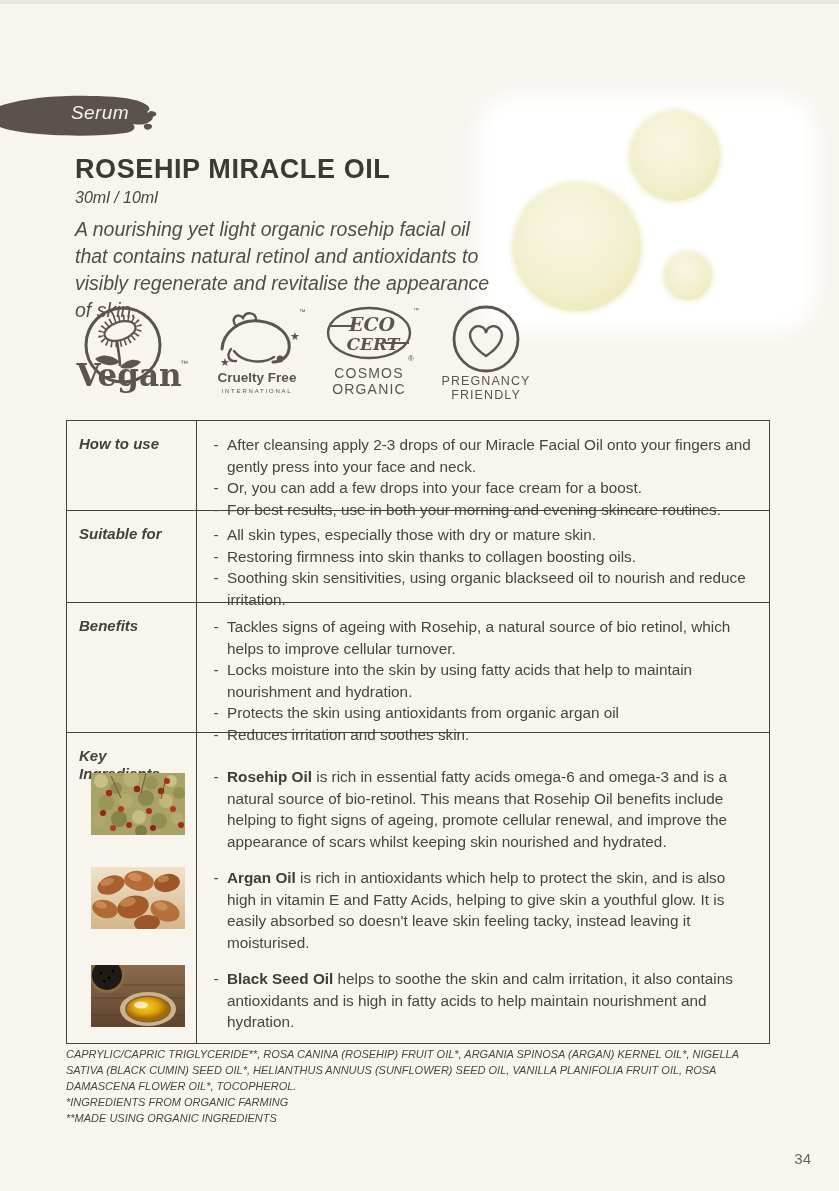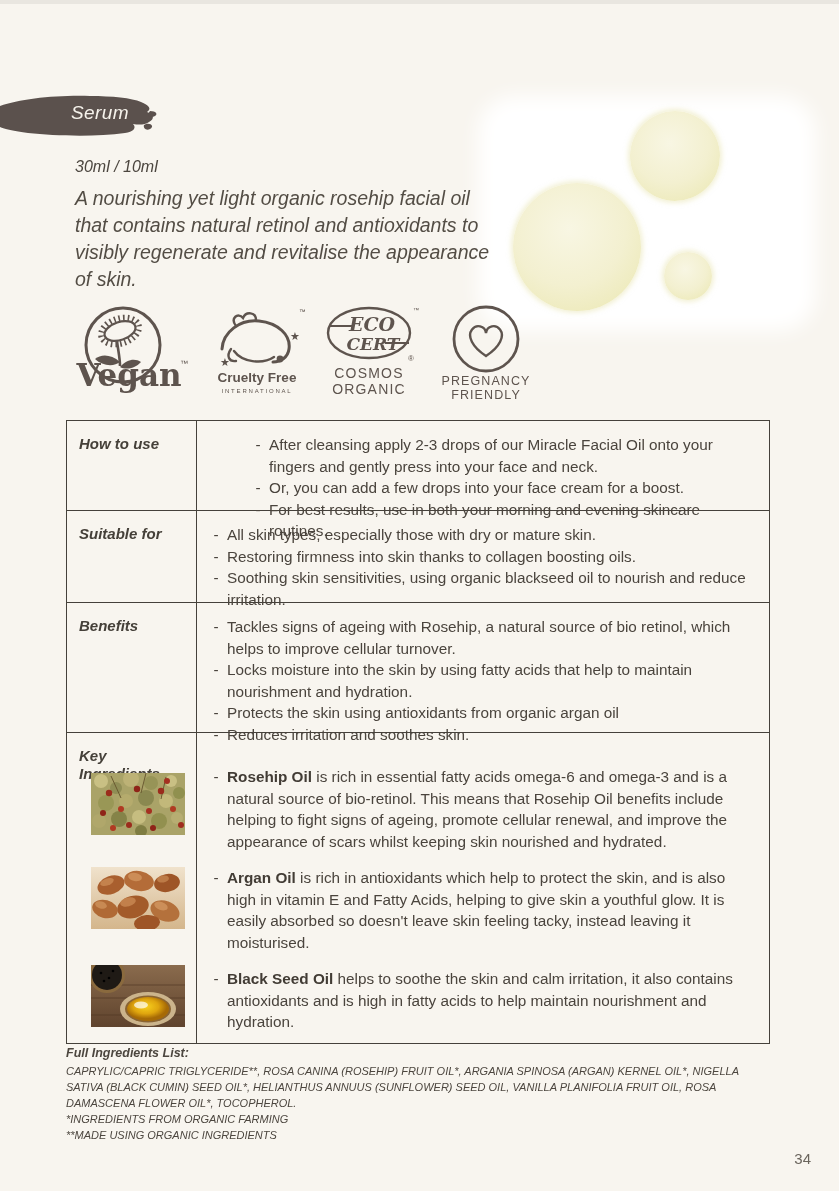--- a/index.html
+++ b/index.html
@@ -37,21 +37,21 @@
   .badges { position:absolute; left:70px; top:300px; display:flex; gap:14px; align-items:flex-start; }
   .badge svg { display:block; }
 
   
   .info-table { position:absolute; left:66px; top:416px; width:704px; border:1px solid #45413b; }
   .trow { display:flex; border-top:1px solid #45413b; }
   .trow:first-child { border-top:none; }
   .cell-label { width:130px; flex:0 0 130px; border-right:1px solid #45413b; padding:14px 8px 0 12px; position:relative; }
   .cell-label .lbl { font-style:italic; font-weight:bold; font-size:15px; color:#454039; }
   .cell-body { flex:1; padding:13px 16px 10px 8px; }
-  .row-how  { height:89px;gap:42px; }
+  .row-how  { height:89px; }
   .row-suit { height:92px; }
   .row-ben  { height:130px; }
   .row-key  { height:311px; }
   .bullet { display:flex; font-size:15.3px; line-height:21.5px; color:#4a443d; }
   .bullet .dash { width:22px; flex:0 0 22px; text-align:center; }
   .bullet .btxt { flex:1; }
   .row-key .cell-body { padding-top:33px; }
   .row-key .bullet { margin-bottom:15px; }
   .row-key .btxt b { color:#423c35; }
   .ing-photo { position:absolute; left:24px; width:94px; height:62px; overflow:hidden; }
@@ -79,20 +79,21 @@
     </svg>
     <div class="brush-label">Serum</div>
   </div>
 
   <div class="droplet-photo"></div>
   <div class="droplet large"></div>
   <div class="droplet medium"></div>
   <div class="droplet small"></div>
 
   <div class="header">
+    <div class="title">ROSEHIP MIRACLE OIL</div>
     <div class="sizes">30ml / 10ml</div>
     <div class="description">A nourishing yet light organic rosehip facial oil that contains natural retinol and antioxidants to visibly regenerate and revitalise the appearance of skin.</div>
   </div>
 
   <div class="badges">
 
     <div class="badge">
       <svg width="122" height="97" viewBox="0 0 122 97" fill="none" stroke="#5e544e">
         <circle cx="53" cy="41" r="37" stroke-width="3"></circle>
         <g transform="rotate(-18 50 27)">
@@ -322,21 +323,20 @@
         </div>
         <div class="bullet">
           <span class="dash">-</span>
           <span class="btxt"><b>Black Seed Oil</b><span> helps to soothe the skin and calm irritation, it also contains antioxidants and is high in fatty acids to help maintain nourishment and hydration.</span></span>
         </div>
       </div>
     </div>
   </div>
 
   <div class="footer">
-    <div class="ftitle">Full Ingredients List:</div>
     <div class="flist">CAPRYLIC/CAPRIC TRIGLYCERIDE**, ROSA CANINA (ROSEHIP) FRUIT OIL*, ARGANIA SPINOSA (ARGAN) KERNEL OIL*, NIGELLA SATIVA (BLACK CUMIN) SEED OIL*, HELIANTHUS ANNUUS (SUNFLOWER) SEED OIL, VANILLA PLANIFOLIA FRUIT OIL, ROSA DAMASCENA FLOWER OIL*, TOCOPHEROL.</div>
     <div class="fnote">*INGREDIENTS FROM ORGANIC FARMING</div>
     <div class="fnote">**MADE USING ORGANIC INGREDIENTS</div>
   </div>
 
   <div class="page-number">34</div>
 
 </div>
 
 </body></html>

